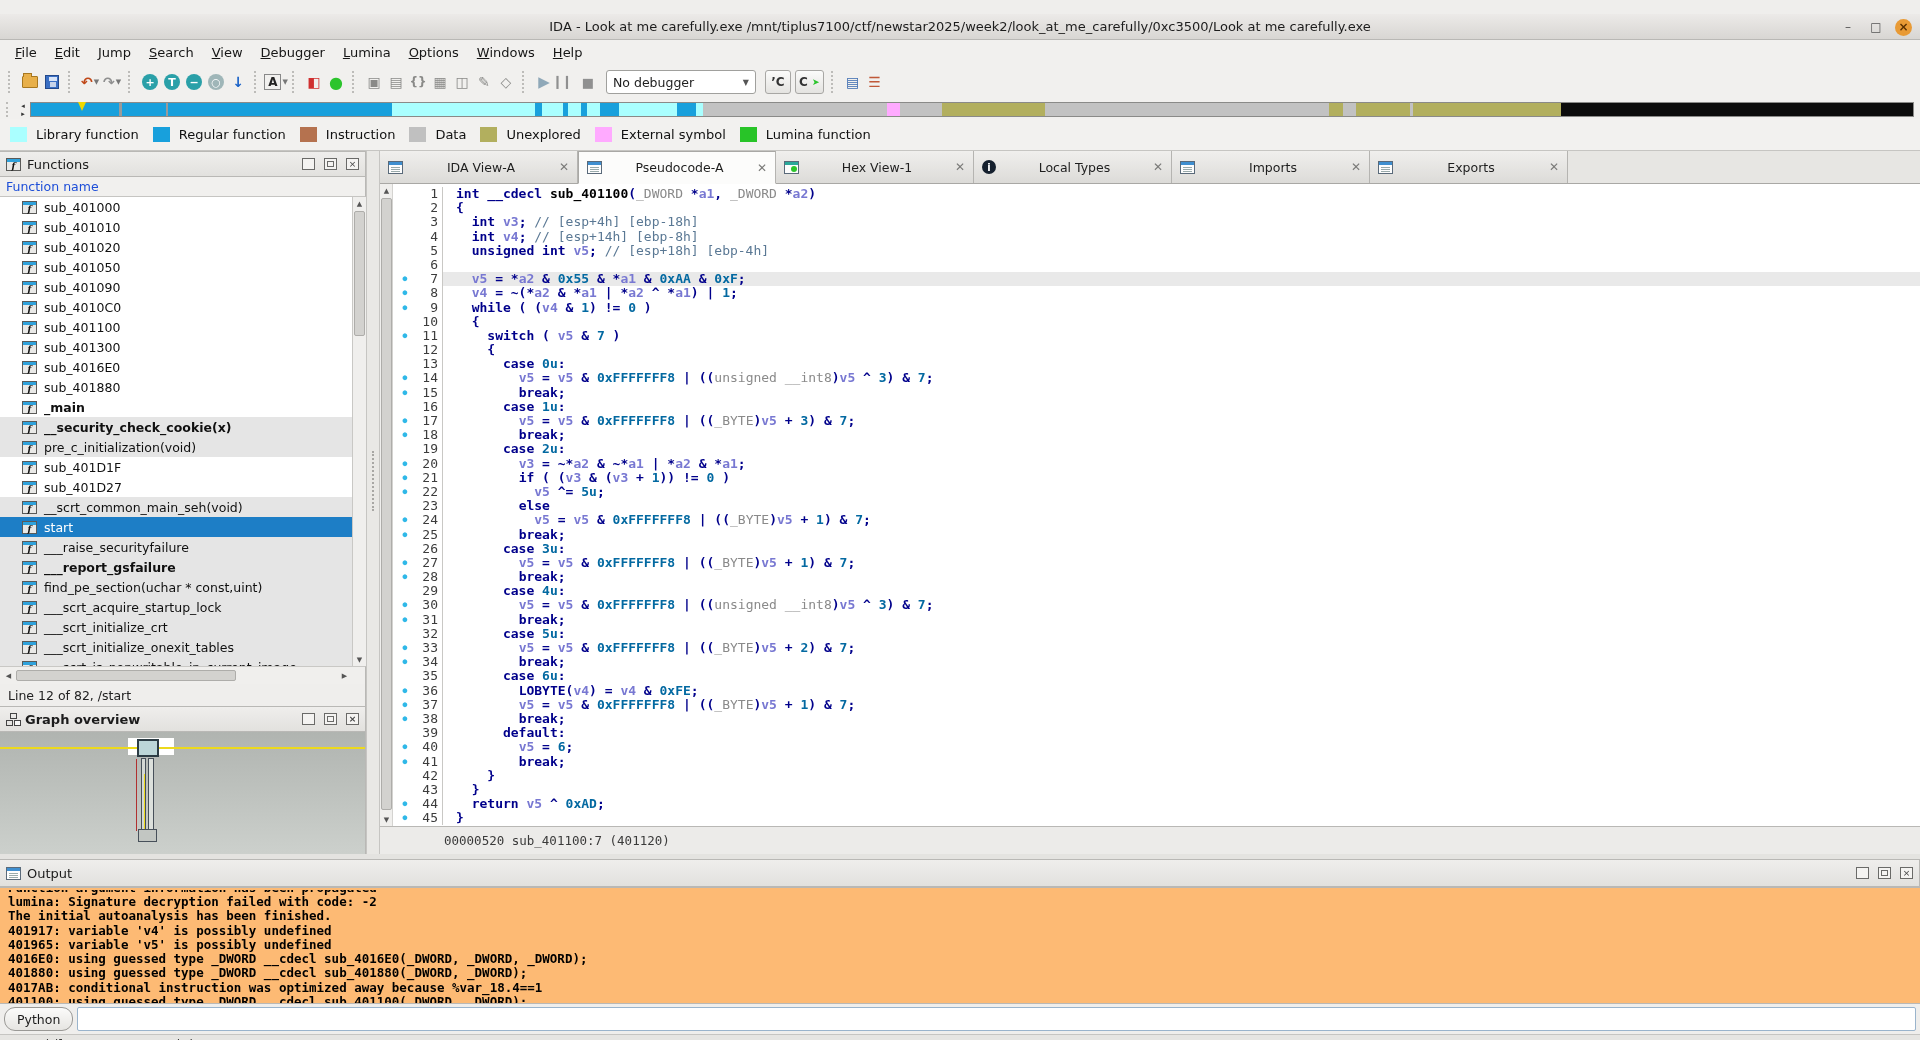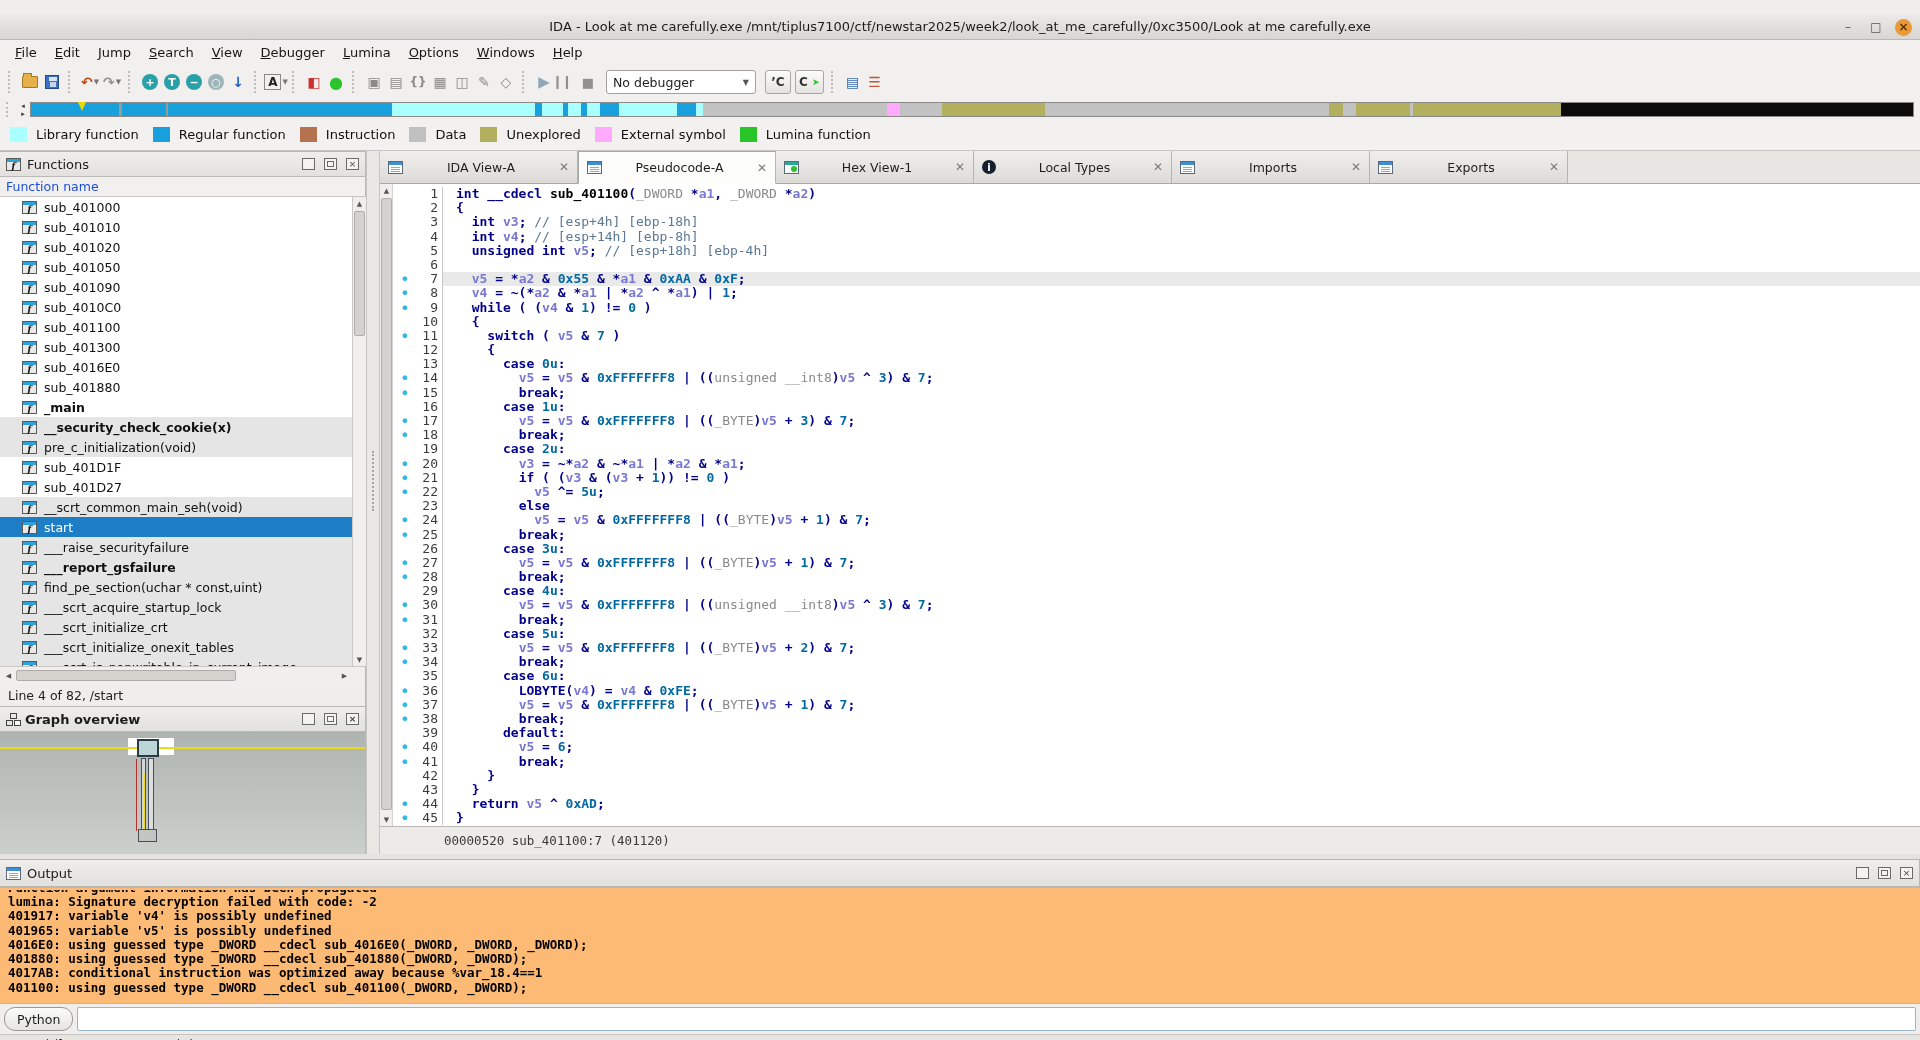--- a/index.html
+++ b/index.html
@@ -478,21 +478,21 @@
     <span class="sarrow" style="top:0">▲</span>
     <span class="sarrow" style="bottom:0">▼</span>
     <span class="sthumb" style="top:14px;height:125px"></span>
   </div>
   <div id="fn-hscroll">
     <span class="sarrow" style="top:2px;left:2px">◀</span>
     <span class="sarrow" style="top:2px;left:338px">▶</span>
     <span class="sthumb" style="top:3px;left:16px;width:220px;height:11px"></span>
   </div>
   <div id="fn-status" class="abs">
-    <span>Line 4 of 82, /start</span>
+    <span>Line 12 of 82, /start</span>
   </div>
 
   <div id="gr-title" class="abs ptitle">
     <span class="graphicon"></span>
     <span class="txt">Graph overview</span>
     <span class="pbtns">
       <span class="pbtn"></span>
       <span class="pbtn float"></span>
       <span class="pbtn">×</span>
     </span>
@@ -880,20 +880,21 @@
       <span class="pbtn float"></span>
       <span class="pbtn">×</span>
     </span>
   </div>
   <div id="out-body" class="abs">
     <div id="oclip">
       <div class="oline">Function argument information has been propagated</div>
     </div>
     <div id="olines">
         <div class="oline">lumina: Signature decryption failed with code: -2</div>
+        <div class="oline">The initial autoanalysis has been finished.</div>
         <div class="oline">401917: variable 'v4' is possibly undefined</div>
         <div class="oline">401965: variable 'v5' is possibly undefined</div>
         <div class="oline">4016E0: using guessed type _DWORD __cdecl sub_4016E0(_DWORD, _DWORD, _DWORD);</div>
         <div class="oline">401880: using guessed type _DWORD __cdecl sub_401880(_DWORD, _DWORD);</div>
         <div class="oline">4017AB: conditional instruction was optimized away because %var_18.4==1</div>
         <div class="oline">401100: using guessed type _DWORD __cdecl sub_401100(_DWORD, _DWORD);</div>
       </div>
   </div>
 
   <div id="console" class="abs">

